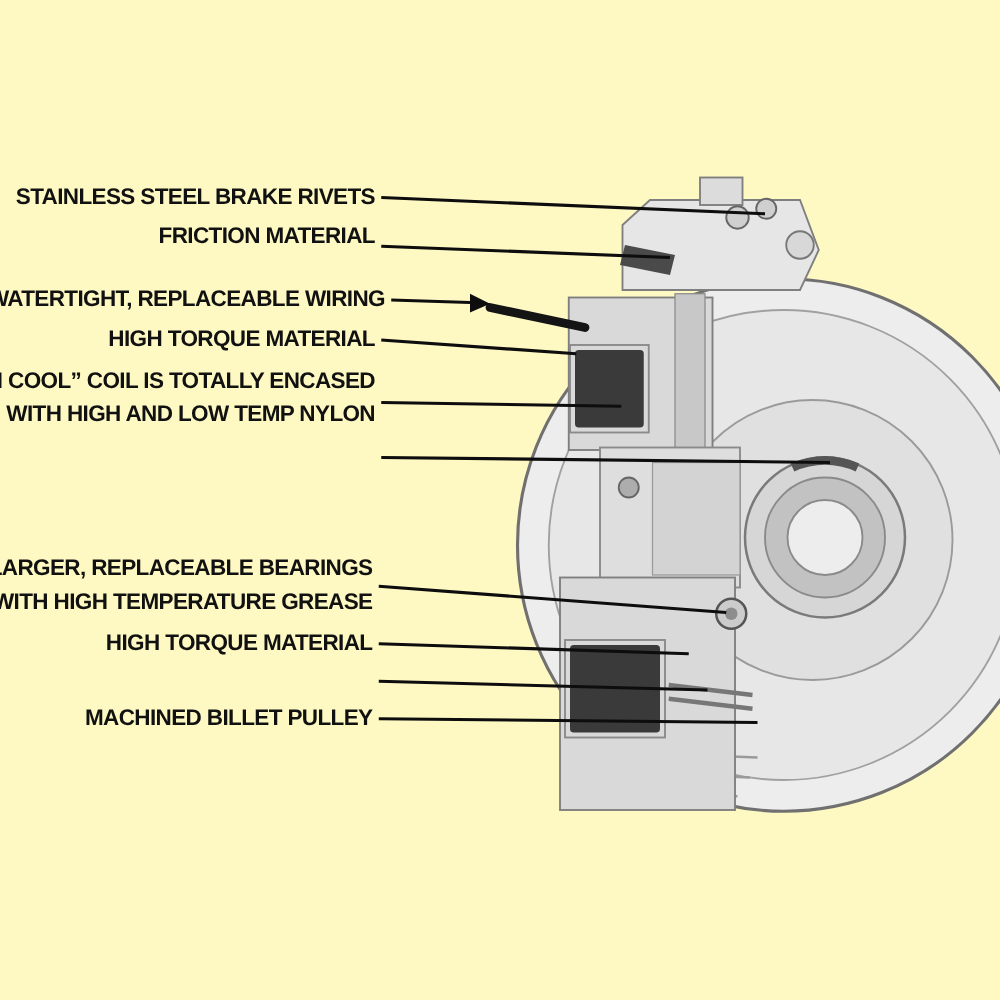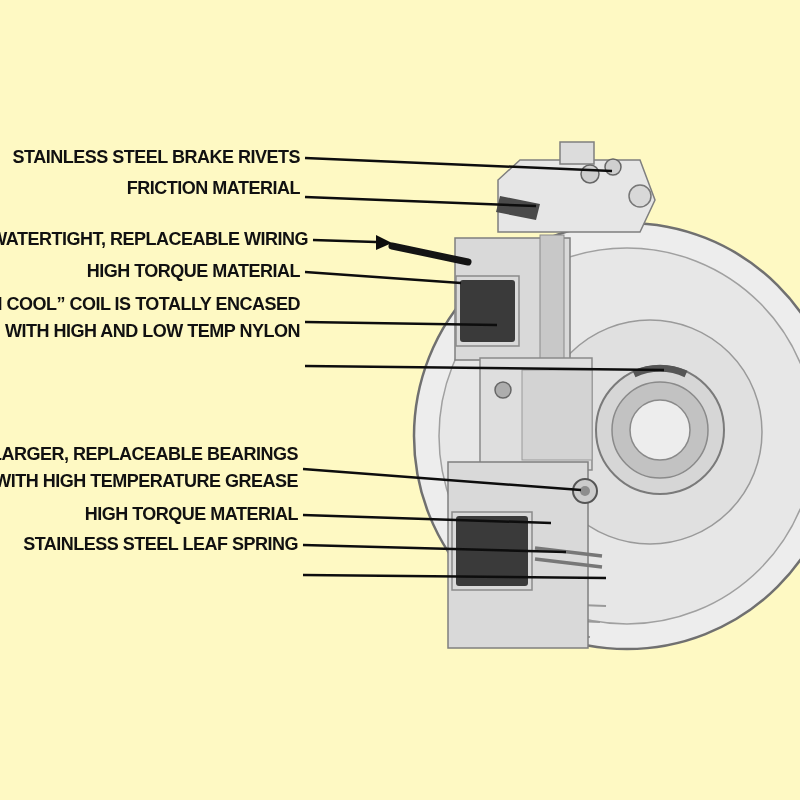--- a/index.html
+++ b/index.html
@@ -120,17 +120,17 @@
     <span>“Run Cool” Coil is Totally Encased</span>
     <span>With High and Low Temp Nylon</span>
   </div>
   <div class="callout c6">
     <span>Larger, Replaceable Bearings</span>
     <span>With High Temperature Grease</span>
   </div>
   <div class="callout c7">
     <span>High Torque Material</span>
   </div>
-  <div class="callout c8">
-    <span>Stainless Steel Leaf Spring</span>
+  <div class="callout c9">
+    <span>Machined Billet Pulley</span>
   </div>
 
 </div>
 
 </body></html>

